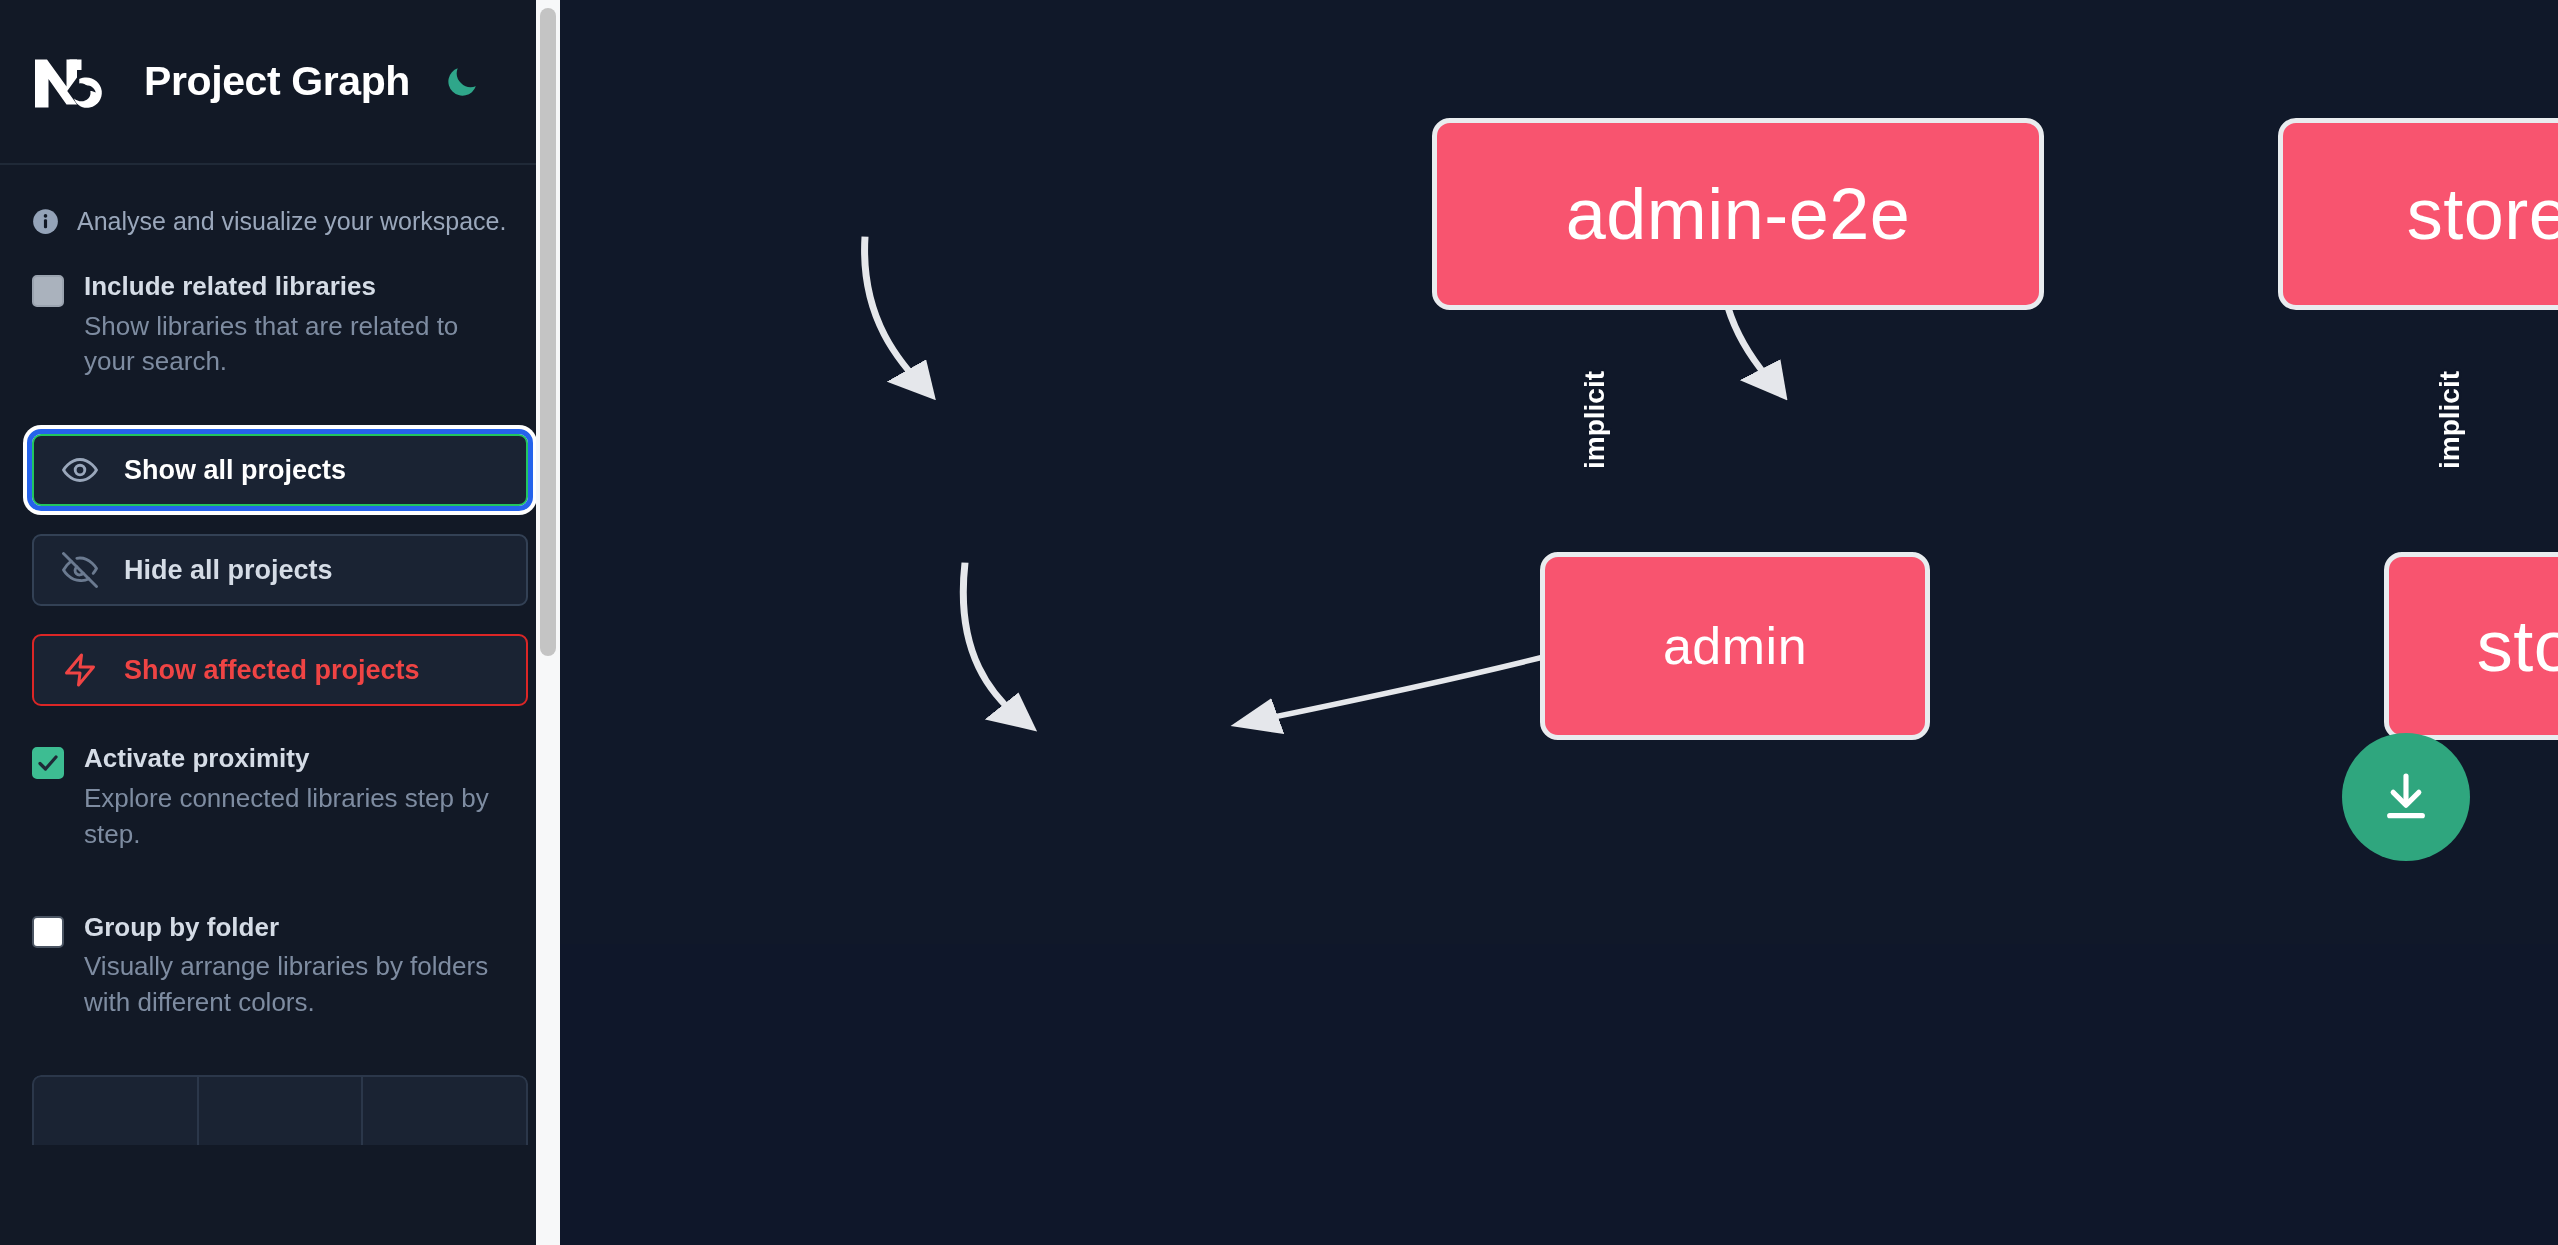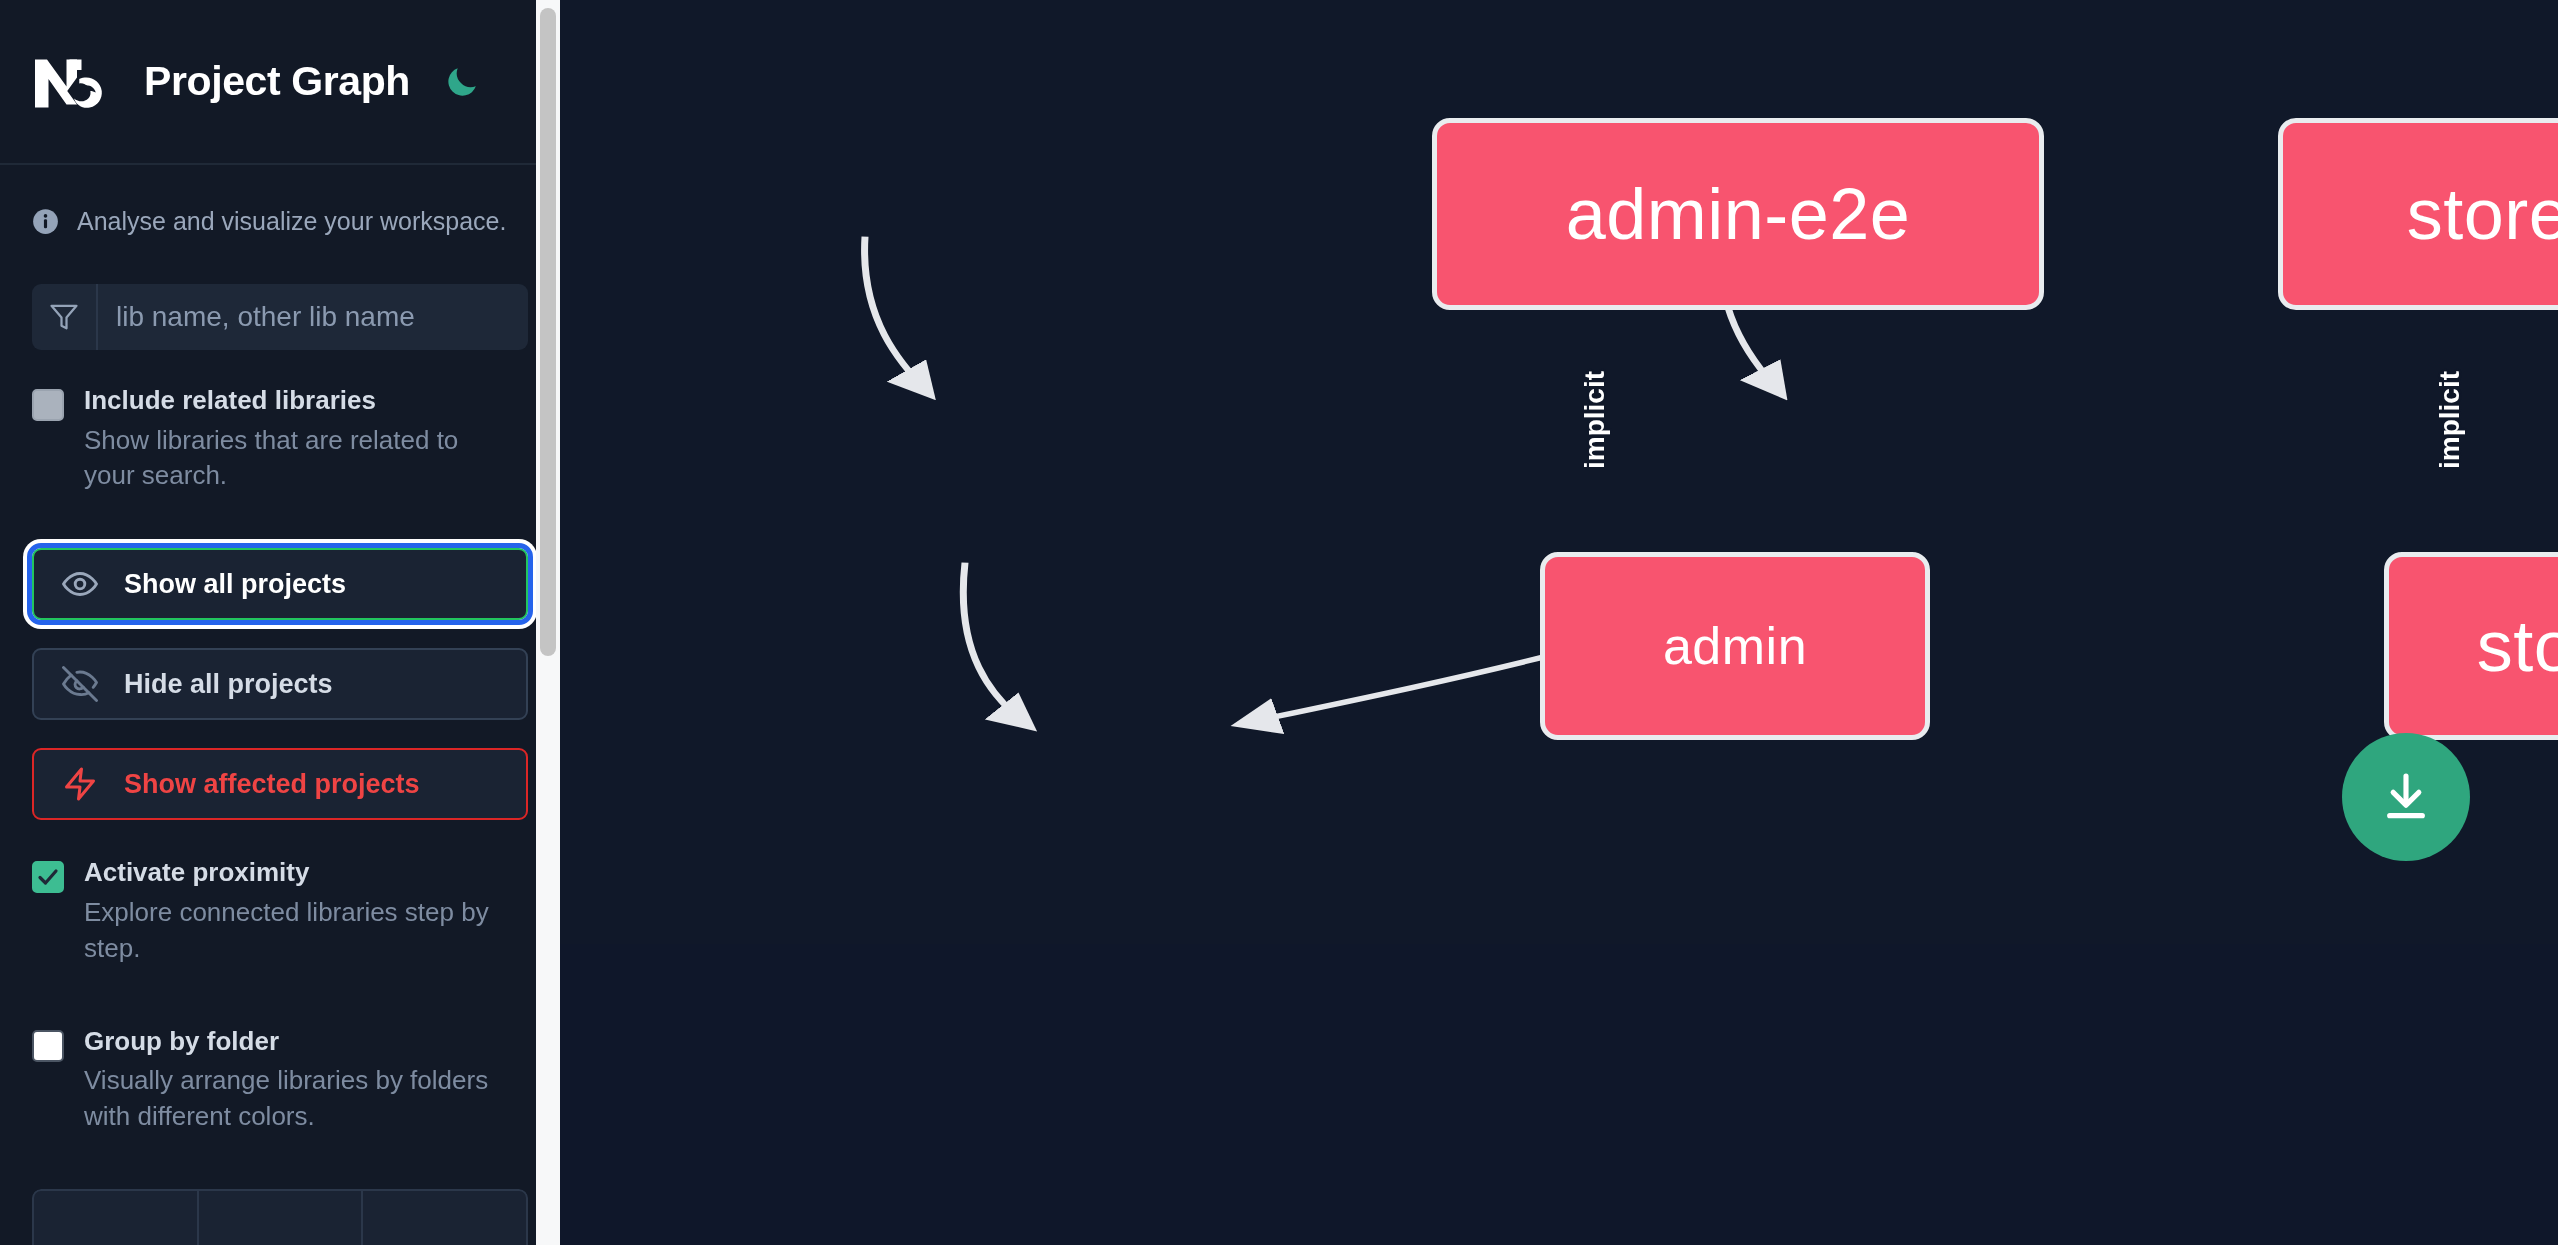--- a/index.html
+++ b/index.html
@@ -213,28 +213,20 @@
         <span class="info-icon">
           <svg viewBox="0 0 24 24" width="27" height="27" xmlns="http://www.w3.org/2000/svg">
             <circle cx="12" cy="12" r="11" fill="#94a3b8"></circle>
             <circle cx="12" cy="7" r="1.6" fill="#121926"></circle>
             <rect x="10.6" y="10" width="2.8" height="8" rx="1.2" fill="#121926"></rect>
           </svg>
         </span>
         <span class="tagline-text">Analyse and visualize your workspace.</span>
       </div>
 
-      <div class="search-wrap">
-        <span class="search-icon-box">
-          <svg viewBox="0 0 24 24" width="30" height="30" fill="none" stroke="#94a3b8" stroke-width="1.8" stroke-linecap="round" stroke-linejoin="round" xmlns="http://www.w3.org/2000/svg">
-            <polygon points="22 3 2 3 10 12.46 10 19 14 21 14 12.46 22 3"></polygon>
-          </svg>
-        </span>
-        <input class="search-input" type="text" value="" placeholder="lib name, other lib name" style="">
-      </div>
 
       <div class="check-row">
         <span class="cb cb-disabled"></span>
         <span class="check-texts">
           <span class="check-title" style="display:block">Include related libraries</span>
           <span class="check-desc" style="display:block">Show libraries that are related to your search.</span>
         </span>
       </div>
 
       <div class="btn-stack">

